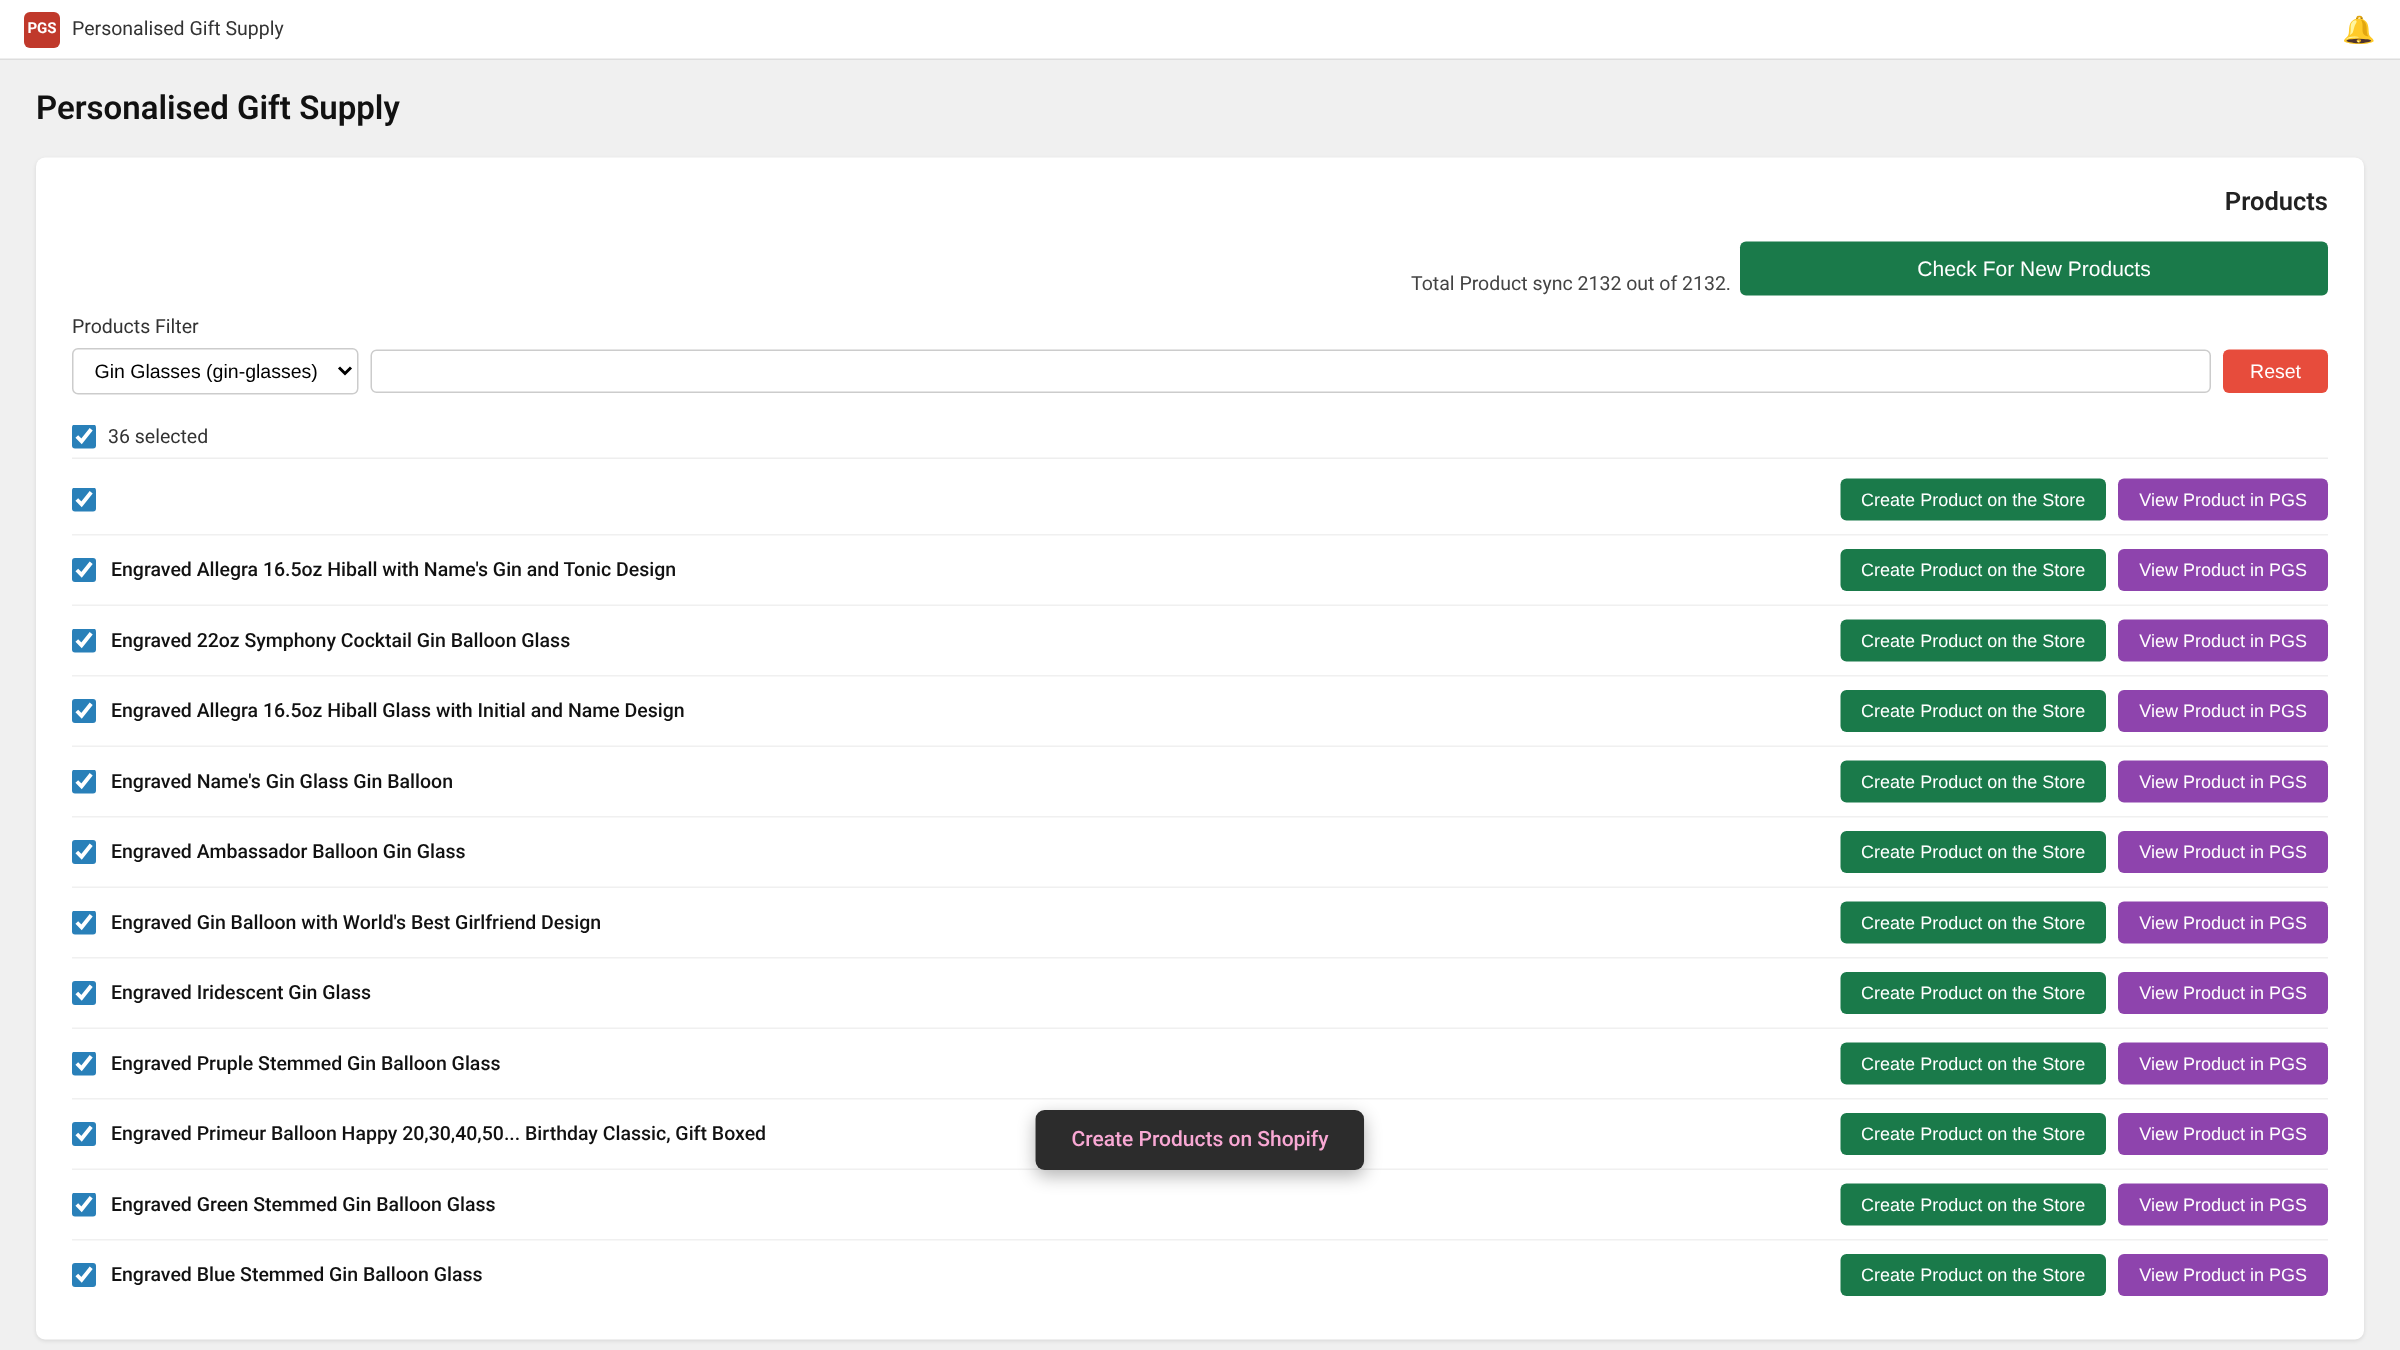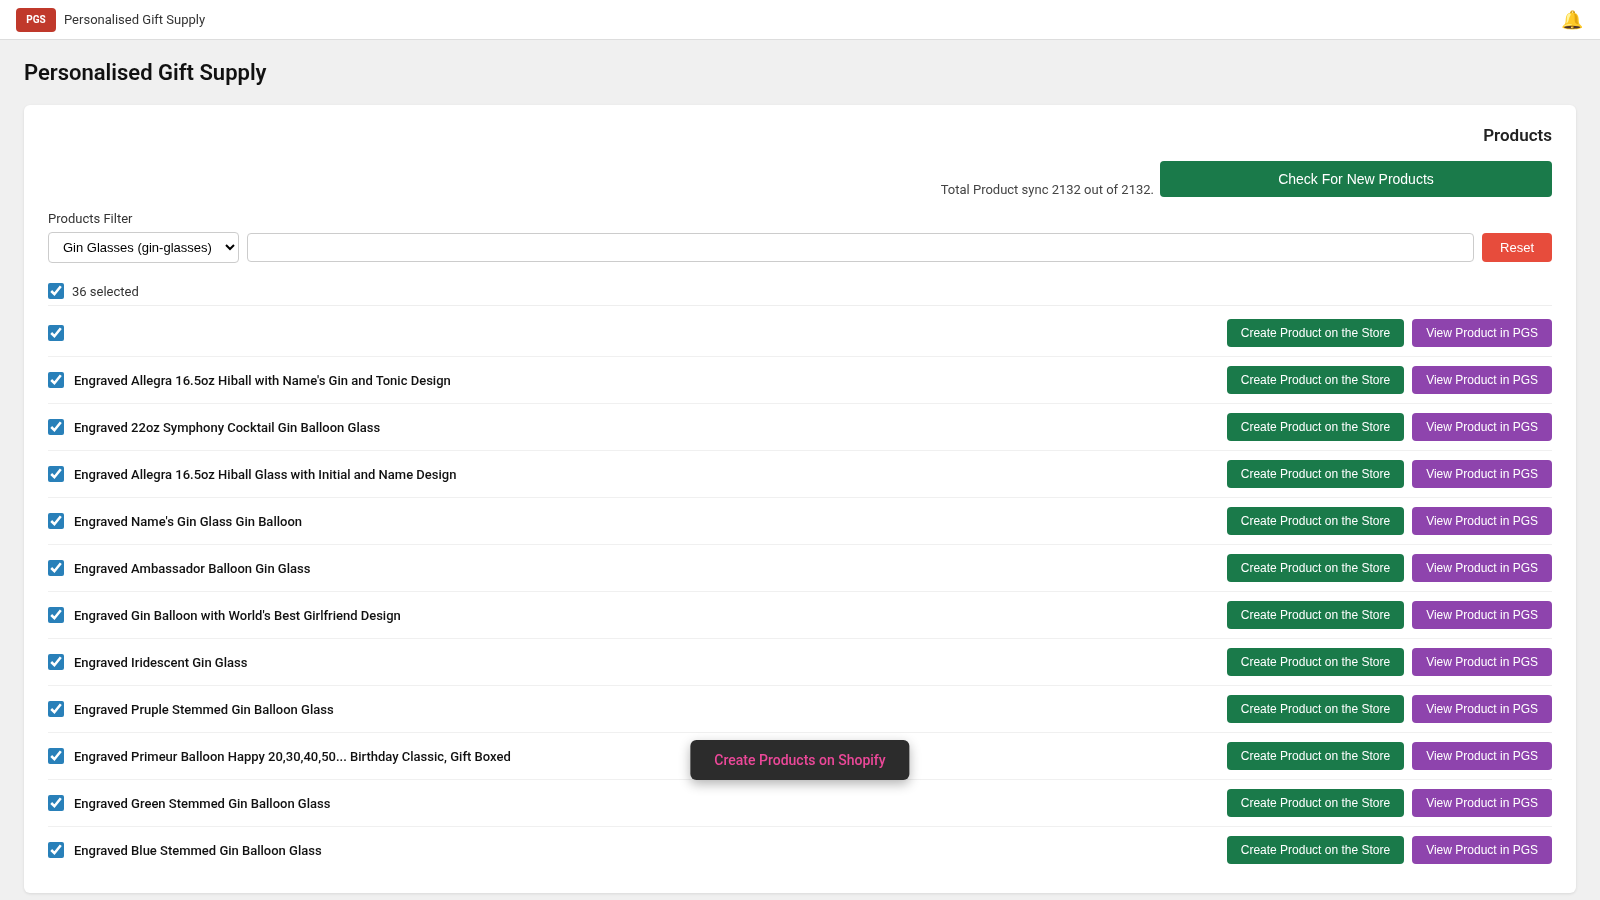--- a/index.html
+++ b/index.html
@@ -6,21 +6,21 @@
     body { font-family: -apple-system, BlinkMacSystemFont, 'Segoe UI', Roboto, sans-serif; background: #f0f0f0; font-size: 14px; color: #222; }
 
     
     #topbar {
       display: flex; align-items: center; justify-content: space-between;
       background: #fff; border-bottom: 1px solid #ddd;
       padding: 0 16px; height: 40px;
     }
     #topbar-left { display: flex; align-items: center; gap: 8px; }
     .app-icon {
-      width: 40px; height: 24px; background: #c0392b; border-radius: 4px;
+      width: 24px; height: 24px; background: #c0392b; border-radius: 4px;
       display: flex; align-items: center; justify-content: center;
       color: #fff; font-weight: bold; font-size: 10px;
     }
     #topbar-title { font-size: 13px; color: #333; }
     .bell-icon { font-size: 18px; color: #555; cursor: pointer; }
 
     
     #page { padding: 20px 24px; }
     #page-heading { font-size: 22px; font-weight: 600; margin-bottom: 20px; color: #111; }
 
@@ -86,21 +86,21 @@
       white-space: nowrap;
     }
 
     
     #floating-tooltip {
       position: fixed;
       bottom: 120px;
       left: 50%;
       transform: translateX(-50%);
       background: #2c2c2c;
-      color: #ec4899;
+      color: #f9a8d4;
       border-radius: 6px;
       padding: 12px 24px;
       font-size: 14px;
       font-weight: 500;
       box-shadow: 0 4px 12px rgba(0,0,0,0.3);
       cursor: pointer;
       z-index: 100;
     }
   </style>
 </head>

